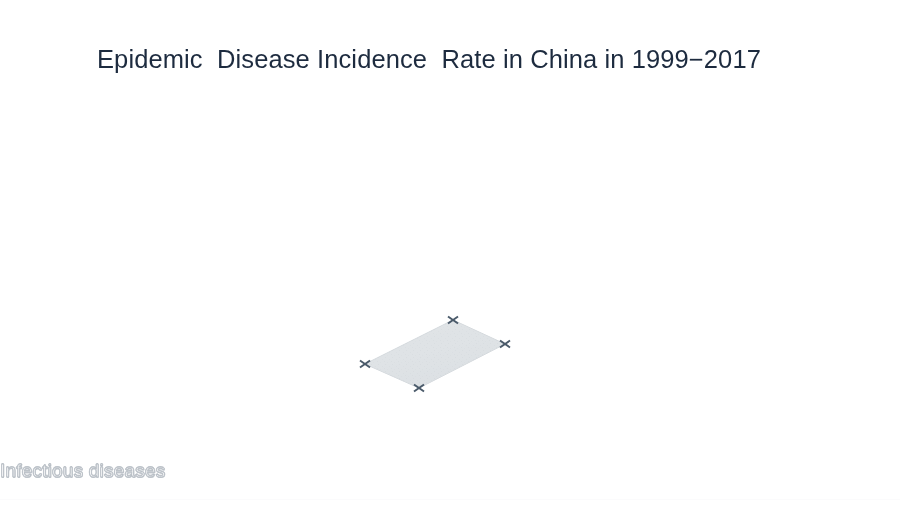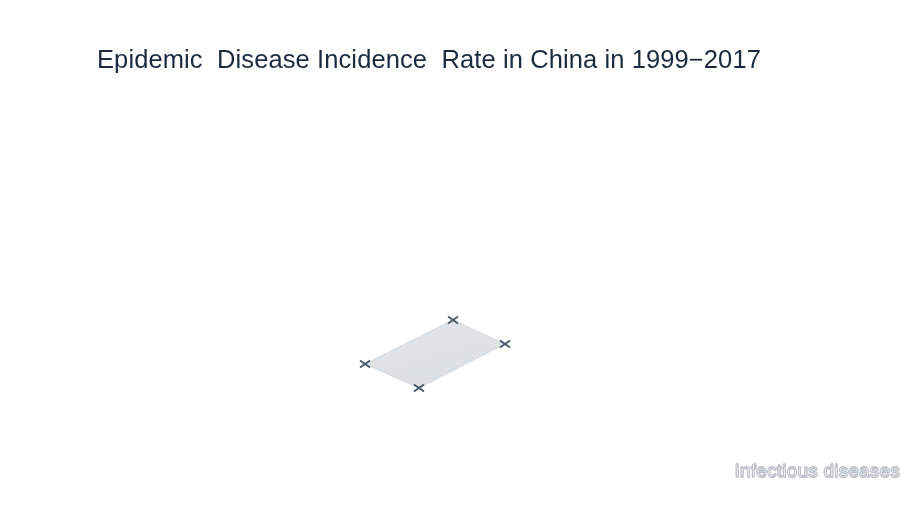--- a/index.html
+++ b/index.html
@@ -52,21 +52,21 @@
     height: 506px;
     overflow: visible;
   }
 
   
   .axis-label-wrap {
     position: absolute;
     left: 0;
     top: 459px;
     width: 900px;
-    text-align: right;
+    text-align: left;
     pointer-events: none;
   }
   .axis-label {
     display: inline-block;
     font-size: 19px;
     line-height: 24px;
     letter-spacing: 0.2px;
     color: #ffffff;
     -webkit-text-stroke: 0.9px #b9bfc6;
     text-shadow:

